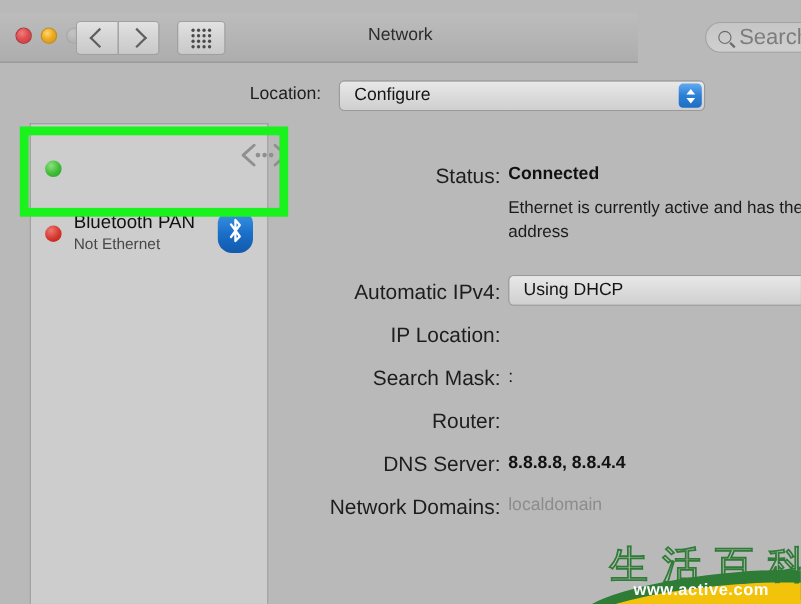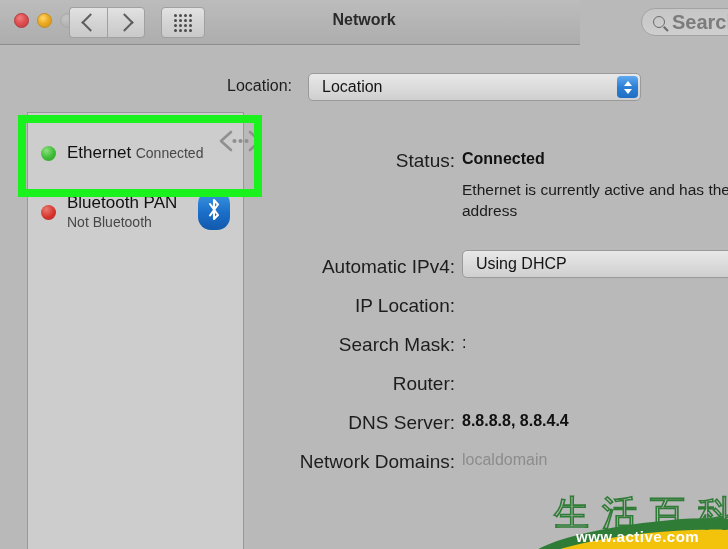--- a/index.html
+++ b/index.html
@@ -17,26 +17,25 @@
   .window {
     position: absolute;
     inset: 0;
     background: #b9b9b9;
     overflow: hidden;
   }
 
   
   .toolbar {
     position: absolute;
-    left: 0; top: 0;
+    left: 0; top: 12px;
     width: 580px; height: 45px;
     background: linear-gradient(to bottom, #bcbcbc 0%, #b4b4b4 55%, #adadad 100%);
     border-bottom: 1px solid #8e8e8e;
     box-sizing: border-box;
-    font-weight: bold;
   }
   .traffic {
     position: absolute;
     left: 14px; top: 13px;
     display: flex;
     gap: 8px;
     align-items: center;
   }
   .light {
     width: 15px; height: 15px;
@@ -353,50 +352,46 @@
     <div class="searchfield">
       <span class="mag"></span>
       <span class="search-ph">Search</span>
     </div>
   </div>
 
   <div class="loc-row">
     <div class="loc-label">Location:</div>
   </div>
   <div class="popup loc-popup">
-    <span class="ptext">Location</span>
+    <span class="ptext">Configure</span>
     <span class="stepper">
       <i class="sarrow up"></i>
       <i class="sarrow down"></i>
     </span>
   </div>
 
   <div class="listbox">
 
     <div class="svc svc-eth">
       <span class="status-dot dot-green"></span>
-      <span class="svc-text">
-        <span class="svc-name">Ethernet</span>
-        <span class="svc-state">Connected</span>
-      </span>
     </div>
 
     <svg class="eth-icon" viewBox="0 0 45 22">
       <path d="M13 2 L3 11 L13 20" fill="none" stroke="#8f8f8f" stroke-width="2.6" stroke-linecap="round" stroke-linejoin="round"></path>
       <path d="M32 2 L42 11 L32 20" fill="none" stroke="#8f8f8f" stroke-width="2.6" stroke-linecap="round" stroke-linejoin="round"></path>
       <circle cx="16.5" cy="11" r="2.1" fill="#8f8f8f"></circle>
       <circle cx="22.5" cy="11" r="2.1" fill="#8f8f8f"></circle>
       <circle cx="28.5" cy="11" r="2.1" fill="#8f8f8f"></circle>
     </svg>
 
     <div class="svc svc-bt">
       <span class="status-dot dot-red"></span>
       <span class="svc-text">
         <span class="svc-name">Bluetooth PAN</span>
-        <span class="svc-state">Not Bluetooth</span>
+        <span class="svc-state">Not Ethernet</span>
       </span>
     </div>
   </div>
 
   <div class="bt-icon">
     <svg width="16" height="26" viewBox="0 0 16 26">
       <path d="M4 7 L12 18 L8 22 L8 3 L12 7.5 L4 18.5" fill="none" stroke="#ffffff" stroke-width="2.1" stroke-linecap="round" stroke-linejoin="round"></path>
     </svg>
   </div>
 

